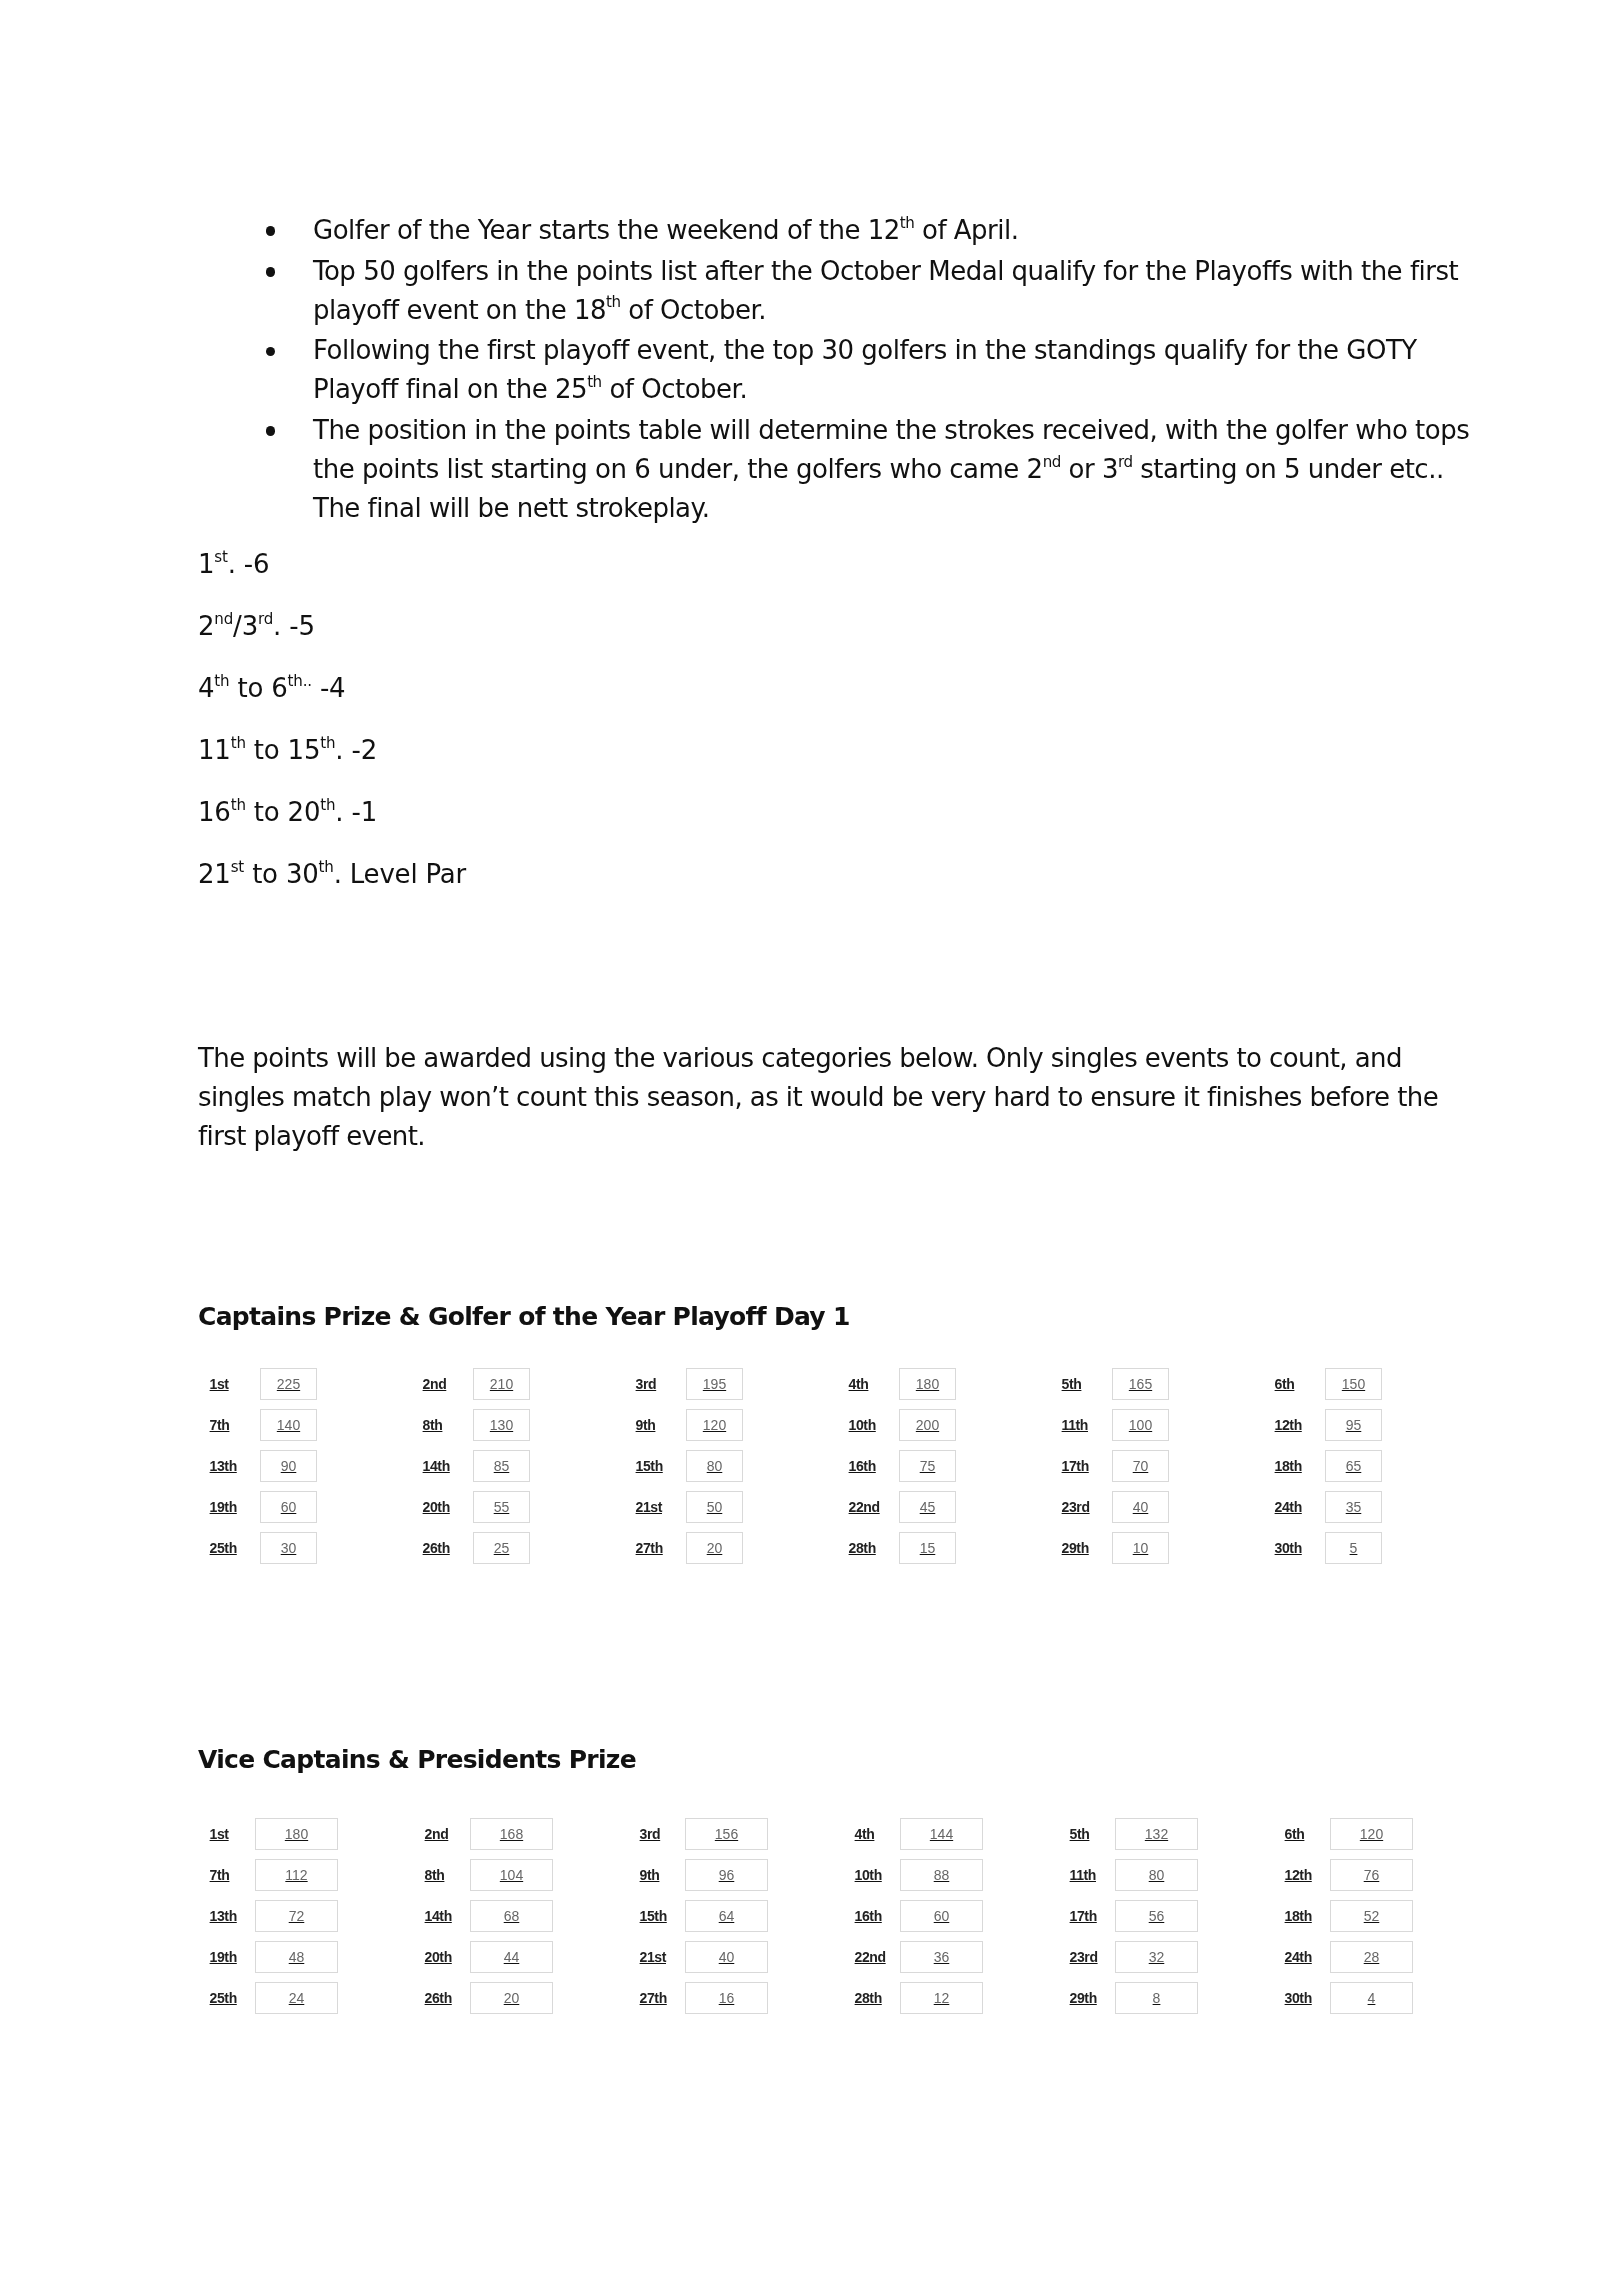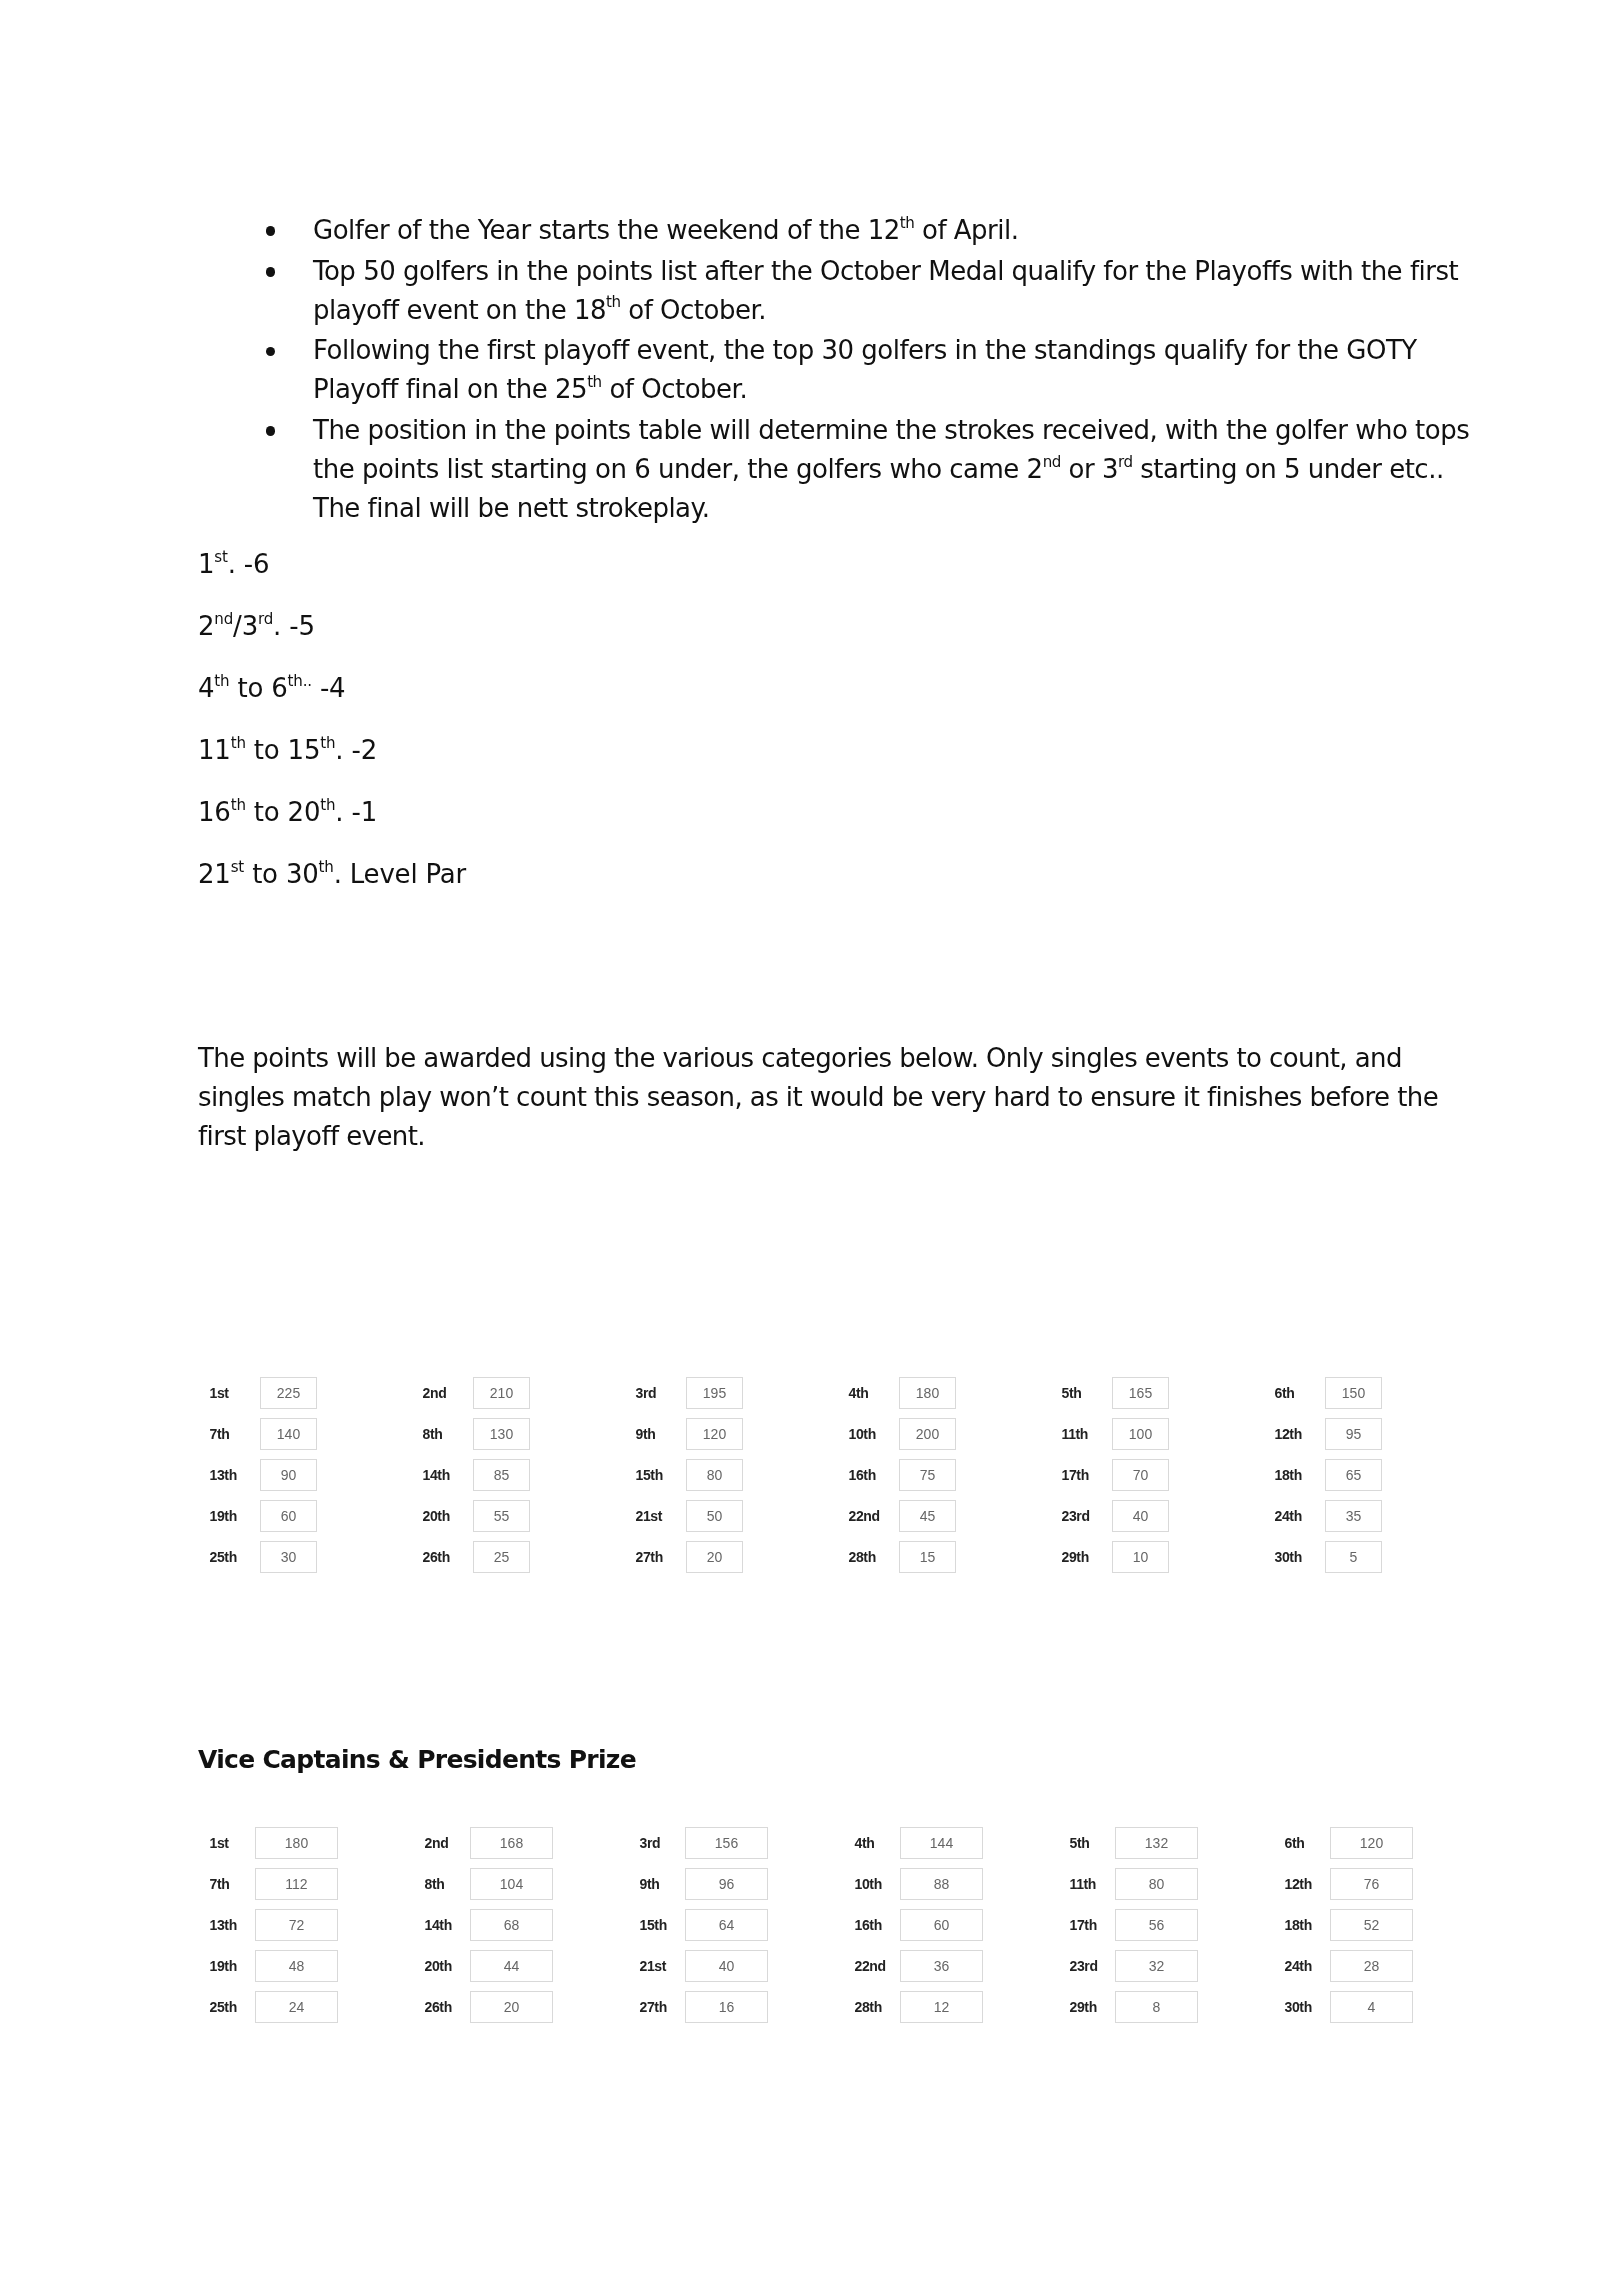--- a/index.html
+++ b/index.html
@@ -16,21 +16,21 @@
   }
   sup { font-size: 0.58em; line-height: 0; position: relative; top: -0.1em; vertical-align: super; }
   .strokes { position: absolute; left: 198px; top: 545px; }
   .strokes .line { height: 62px; line-height: 39px; letter-spacing: -0.2px; }
   .para { position: absolute; left: 198px; top: 1039px; width: 1266px; line-height: 39px; letter-spacing: -0.6px; }
   .heading {
     position: absolute; left: 198px; font-family: "DejaVu Sans", sans-serif; font-weight: bold;
     font-size: 25px; letter-spacing: -0.7px; color: #111;
   }
   .grid { position: absolute; left: 195px; }
-  .grid .row { display: flex; height: 41px; align-items: flex-end; }
+  .grid .row { display: flex; height: 41px; align-items: flex-start; text-decoration: underline; }
   .grid .cell { display: flex; align-items: center; width: 213px; }
   .grid .pos {
     width: 65px; padding-left: 14.6px; box-sizing: border-box;
     font-family: "Liberation Sans", sans-serif; font-weight: bold; font-size: 14px; color: #222;
     letter-spacing: -0.4px;
   }
   .grid .val {
     width: 57px; height: 32px; box-sizing: border-box; border: 1.6px solid #d9d9d9;
     display: flex; align-items: center; justify-content: center;
     font-family: "Liberation Sans", sans-serif; font-size: 14px; color: #666; background: #fff;
@@ -55,20 +55,21 @@
       <div class="line"><span>1</span><sup>st</sup><span>. -6</span></div>
       <div class="line"><span>2</span><sup>nd</sup><span>/3</span><sup>rd</sup><span>.  -5</span></div>
       <div class="line"><span>4</span><sup>th</sup><span> to 6</span><sup>th..</sup><span> -4</span></div>
       <div class="line"><span>11</span><sup>th</sup><span> to 15</span><sup>th</sup><span>. -2</span></div>
       <div class="line"><span>16</span><sup>th</sup><span> to 20</span><sup>th</sup><span>. -1</span></div>
       <div class="line"><span>21</span><sup>st</sup><span> to 30</span><sup>th</sup><span>. Level Par</span></div>
     </div>
 
   <p class="para doc-text" style="margin:0">The points will be awarded using the various categories below. Only singles events to count, and singles match play won’t count this season, as it would be very hard to ensure it finishes before the first playoff event.</p>
 
+  <div class="heading" style="top:1302px">Captains Prize &amp; Golfer of the Year Playoff Day 1</div>
   <div class="grid grid1" style="top:1368px" id="grid-0">
       <div class="row">
         <div class="cell">
           <span class="pos">1st</span>
           <span class="val">225</span>
         </div>
         <div class="cell">
           <span class="pos">2nd</span>
           <span class="val">210</span>
         </div>

